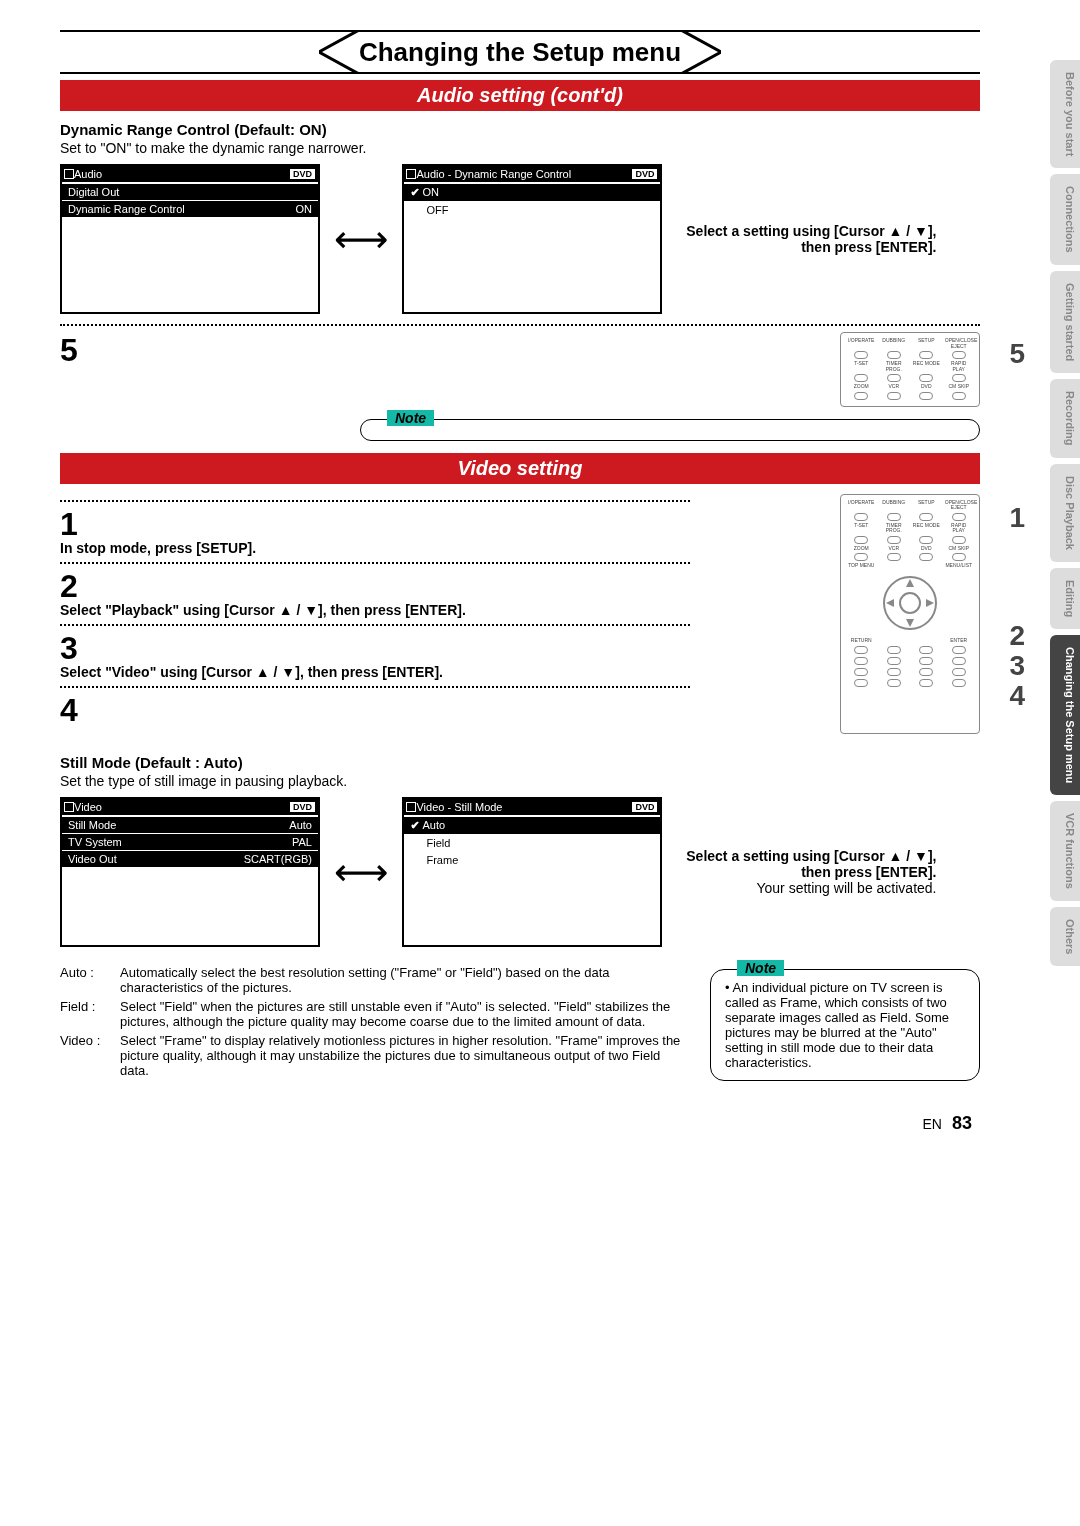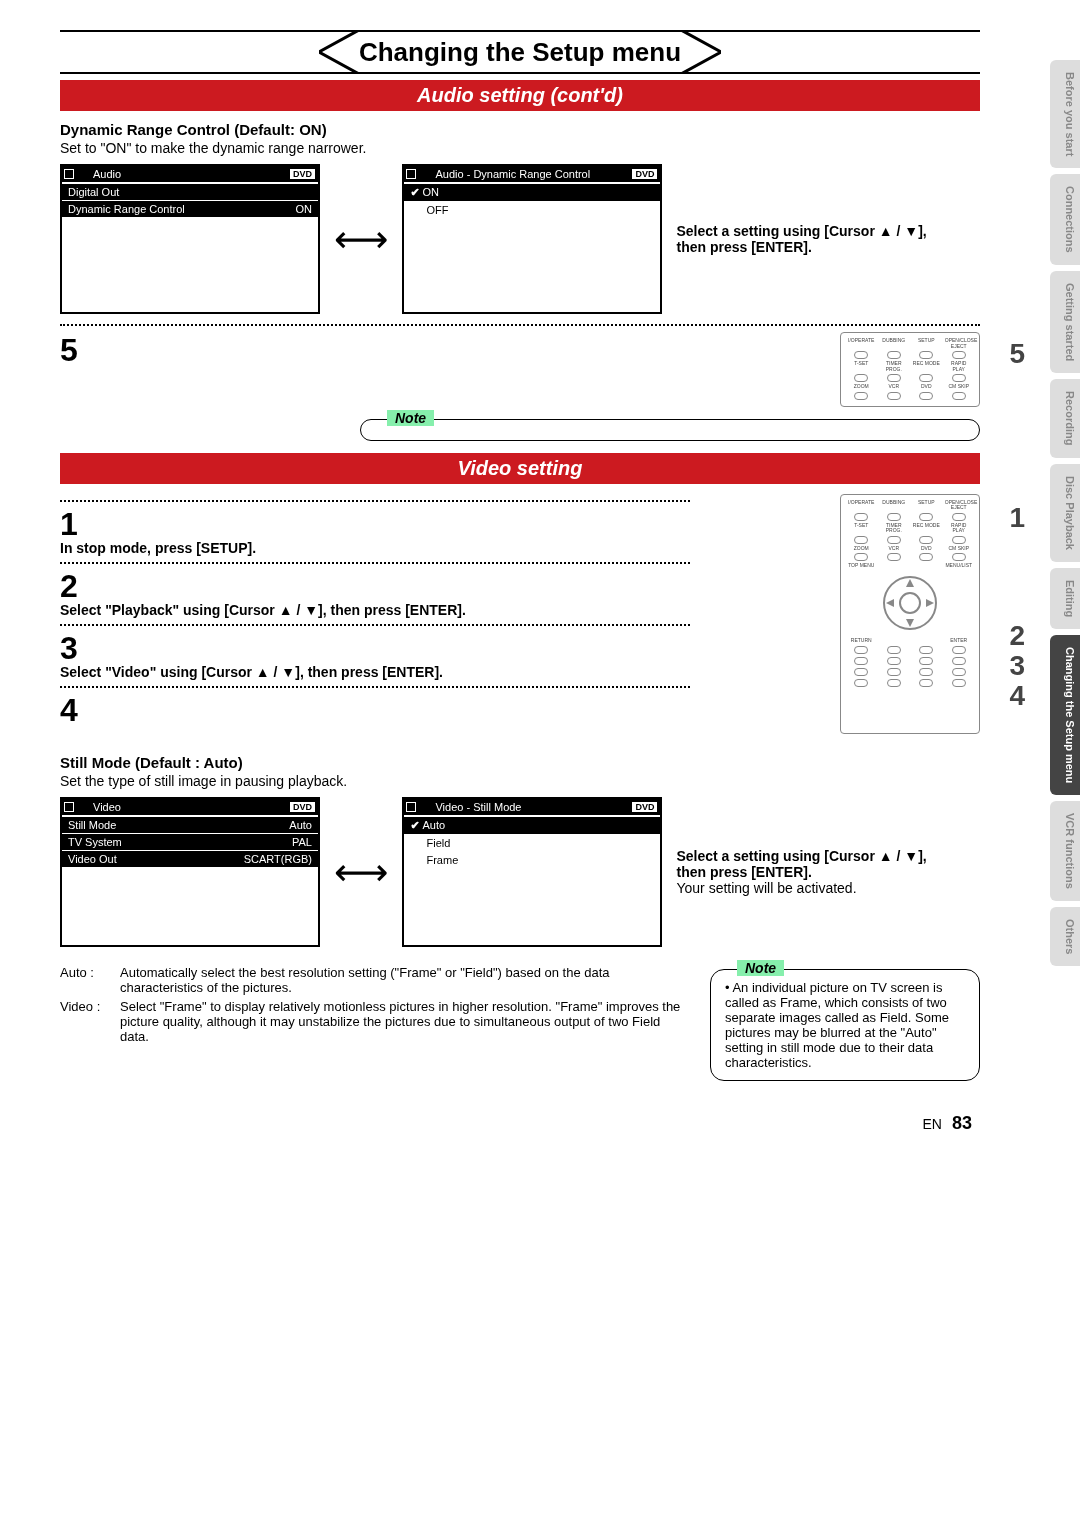--- a/index.html
+++ b/index.html
@@ -18,42 +18,42 @@
   .chev-left, .chev-right { position: relative; height: 44px; width: 40px; }
   .chev-left svg, .chev-right svg { width: 40px; height: 44px; }
 
   .section-bar { background: #cc1a20; color: #fff; text-align: center; font-size: 20px; font-weight: bold; font-style: italic; padding: 4px 0; margin: 0 0 10px 0; }
   .sub-heading { font-weight: bold; font-size: 15px; margin-top: 4px; }
   .body-text { font-size: 14px; margin: 2px 0 8px 0; }
 
   
   .osd-row { display: flex; align-items: center; gap: 14px; margin: 6px 0 10px 0; flex-wrap: wrap; }
   .osd { border: 2px solid #000; background: #fff; width: 260px; font-size: 11px; }
-  .osd-title { background: #000; color: #fff; display: flex; align-items: center; gap: 19px; padding: 1px 2px; height: 16px; }
+  .osd-title { background: #000; color: #fff; display: flex; align-items: center; gap: 0; padding: 1px 2px; height: 16px; }
   .osd-play-icon { width: 10px; height: 10px; border: 1px solid #fff; display: inline-block; }
   .osd-dvd { background: #fff; color: #000; font-weight: bold; padding: 0 3px; margin-left: auto; font-size: 9px; border: 1px solid #000; }
   .osd-body { min-height: 130px; padding: 2px 0; }
   .osd-item { background: #000; color: #fff; padding: 2px 6px; display: flex; justify-content: space-between; margin-bottom: 1px; }
   .osd-item.plain { background: transparent; color: #000; padding: 2px 10px; }
   .osd-check { display: inline-block; width: 12px; font-weight: bold; }
 
   .arrow-bi { font-size: 38px; user-select: none; }
 
   .dotted-hr { border: none; border-top: 2px dotted #000; margin: 6px 0; }
 
   .step { display: flex; flex-direction: column; margin: 2px 0; }
   .step-num { font-size: 32px; font-weight: bold; line-height: 1; }
   .step-text { font-weight: bold; font-size: 14px; }
 
   .note-box { border: 1px solid #000; border-radius: 14px; padding: 10px 14px 10px 14px; position: relative; margin: 12px 0; }
-  .note-title { position: absolute; top: -10px; left: 26px; background: #86efac; padding: 0 8px; font-weight: bold; font-style: italic; font-size: 14px; }
+  .note-title { position: absolute; top: -10px; left: 26px; background: #14b8a6; padding: 0 8px; font-weight: bold; font-style: italic; font-size: 14px; }
   .note-body { font-size: 13px; display: flex; gap: 6px; }
   .bullet-dot::before { content: "• "; }
 
-  .right-instruction { font-size: 14px; max-width: 260px; }
+  .right-instruction { font-size: 14px; max-width: 260px; text-align: right; }
   .right-instruction b { font-weight: bold; }
 
   
   .remote-box { border: 1px solid #888; border-radius: 4px; width: 140px; background: #fff; font-size: 6px; color: #444; padding: 4px; line-height: 1.1; position: relative; }
   .remote-box .btn { display: inline-block; border: 1px solid #888; border-radius: 8px; width: 14px; height: 8px; margin: 1px; }
   .remote-box .lbl { display: inline-block; width: 28px; text-align: center; font-size: 5px; vertical-align: top; }
   .remote-group { display: flex; justify-content: space-around; margin: 1px 0; }
   .remote-callout { position: absolute; right: -46px; font-size: 28px; font-weight: bold; }
 
   
@@ -376,20 +376,24 @@
   </div>
 
   <div class="two-col">
     <div class="col-left">
       <div class="def-list">
         <div class="row">
             <span class="term">Auto :</span>
             <span class="desc">Automatically select the best resolution setting ("Frame" or "Field") based on the data characteristics of the pictures.</span>
           </div>
         <div class="row">
+            <span class="term">Field :</span>
+            <span class="desc">Select "Field" when the pictures are still unstable even if "Auto" is selected. "Field" stabilizes the pictures, although the picture quality may become coarse due to the limited amount of data.</span>
+          </div>
+        <div class="row">
             <span class="term">Video :</span>
             <span class="desc">Select "Frame" to display relatively motionless pictures in higher resolution. "Frame" improves the picture quality, although it may unstabilize the pictures due to simultaneous output of two Field data.</span>
           </div>
       </div>
     </div>
     <div class="col-right">
       <div class="note-box">
         <span class="note-title">Note</span>
         <div class="note-body">
             <span class="bullet-dot">An individual picture on TV screen is called as Frame, which consists of two separate images called as Field. Some pictures may be blurred at the "Auto" setting in still mode due to their data characteristics.</span>

